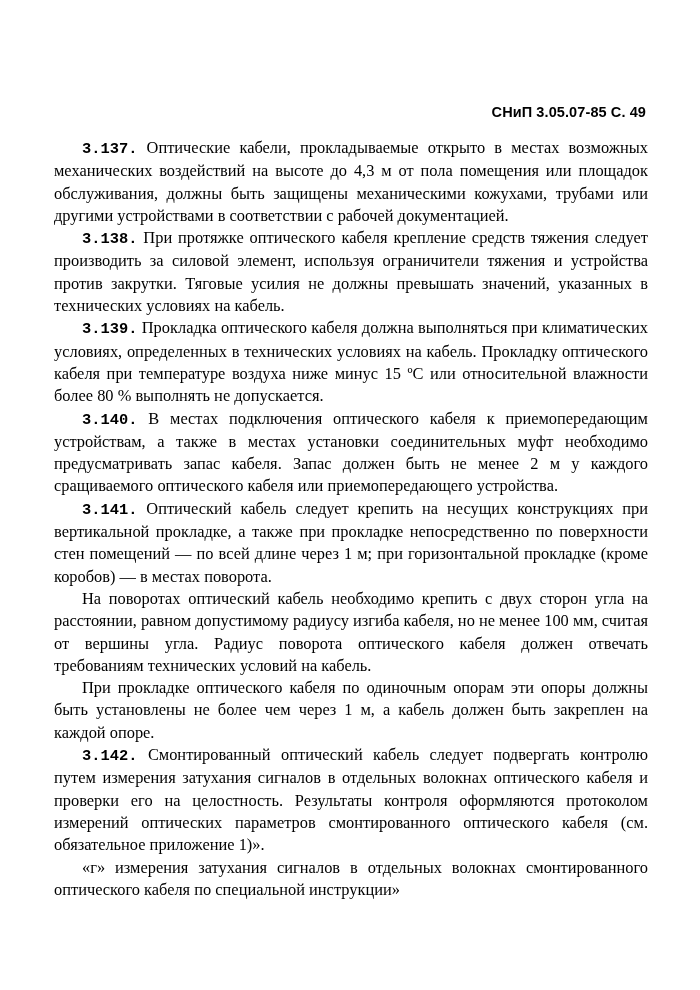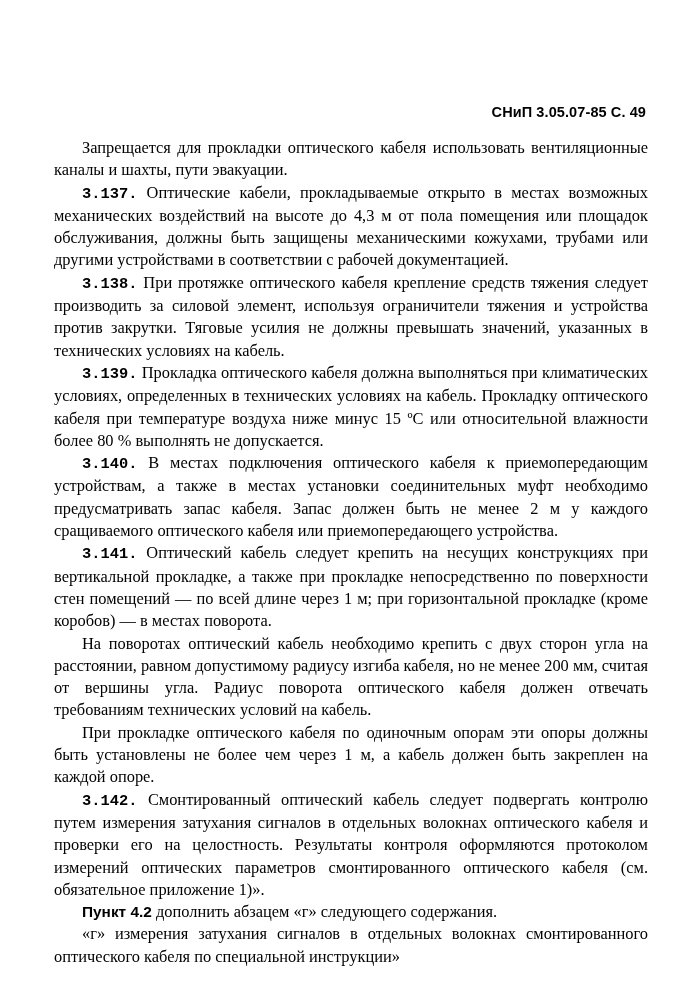--- a/index.html
+++ b/index.html
@@ -61,37 +61,35 @@
 </style>
 </head>
 <body>
 
 <div class="page">
 
   <div class="header">СНиП 3.05.07-85  С. 49</div>
 
   <div class="body-text">
 
-    <p><span>Запрещается для прокладки оптического кабеля использовать вентиляционные каналы и шахты, пути эвакуации.</span></p>
 
     <p><span class="num">3.137.</span> <span>Оптические кабели, прокладываемые открыто в местах возможных механических воздействий на высоте до 4,3 м от пола помещения или площадок обслуживания, должны быть защищены механическими кожухами, трубами или другими устройствами в соответствии с рабочей документацией.</span></p>
 
     <p><span class="num">3.138.</span> <span>При протяжке оптического кабеля крепление средств тяжения следует производить за силовой элемент, используя ограничители тяжения и устройства против закрутки. Тяговые усилия не должны превышать значений, указанных в технических условиях на кабель.</span></p>
 
     <p><span class="num">3.139.</span> <span>Прокладка оптического кабеля должна выполняться при климатических условиях, определенных в технических условиях на кабель. Прокладку оптического кабеля при температуре воздуха ниже минус 15 ºС или относительной влажности более 80 % выполнять не допускается.</span></p>
 
     <p><span class="num">3.140.</span> <span>В местах подключения оптического кабеля к приемопередающим устройствам, а также в местах установки соединительных муфт необходимо предусматривать запас кабеля. Запас должен быть не менее 2 м у каждого сращиваемого оптического кабеля или приемопередающего устройства.</span></p>
 
     <p><span class="num">3.141.</span> <span>Оптический кабель следует крепить на несущих конструкциях при вертикальной прокладке, а также при прокладке непосредственно по поверхности стен помещений — по всей длине через 1 м; при горизонтальной прокладке (кроме коробов) — в местах поворота.</span></p>
 
-    <p><span>На поворотах оптический кабель необходимо крепить с двух сторон угла на расстоянии, равном допустимому радиусу изгиба кабеля, но не менее 200 мм, считая от вершины угла. Радиус поворота оптического кабеля должен отвечать требованиям технических условий на кабель.</span></p>
+    <p><span>На поворотах оптический кабель необходимо крепить с двух сторон угла на расстоянии, равном допустимому радиусу изгиба кабеля, но не менее 100 мм, считая от вершины угла. Радиус поворота оптического кабеля должен отвечать требованиям технических условий на кабель.</span></p>
 
     <p><span>При прокладке оптического кабеля по одиночным опорам эти опоры должны быть установлены не более чем через 1 м, а кабель должен быть закреплен на каждой опоре.</span></p>
 
     <p><span class="num">3.142.</span> <span>Смонтированный оптический кабель следует подвергать контролю путем измерения затухания сигналов в отдельных волокнах оптического кабеля и проверки его на целостность. Результаты контроля оформляются протоколом измерений оптических параметров смонтированного оптического кабеля (см. обязательное приложение 1)».</span></p>
 
-    <p><span class="bold">Пункт 4.2</span> <span>дополнить абзацем «г» следующего содержания.</span></p>
 
     <p><span>«г» измерения затухания сигналов в отдельных волокнах смонтированного оптического кабеля по специальной инструкции»</span></p>
 
 
   </div>
 </div>
 
 </body></html>

